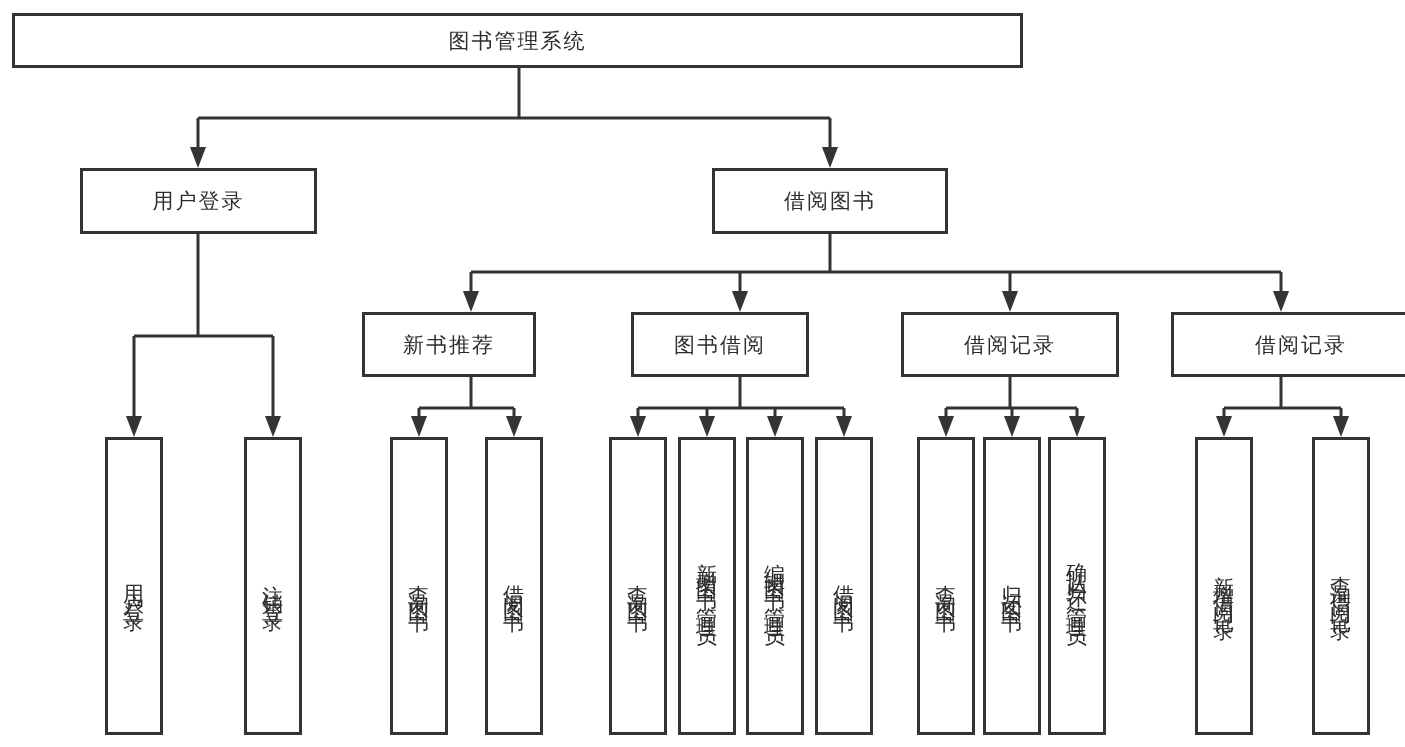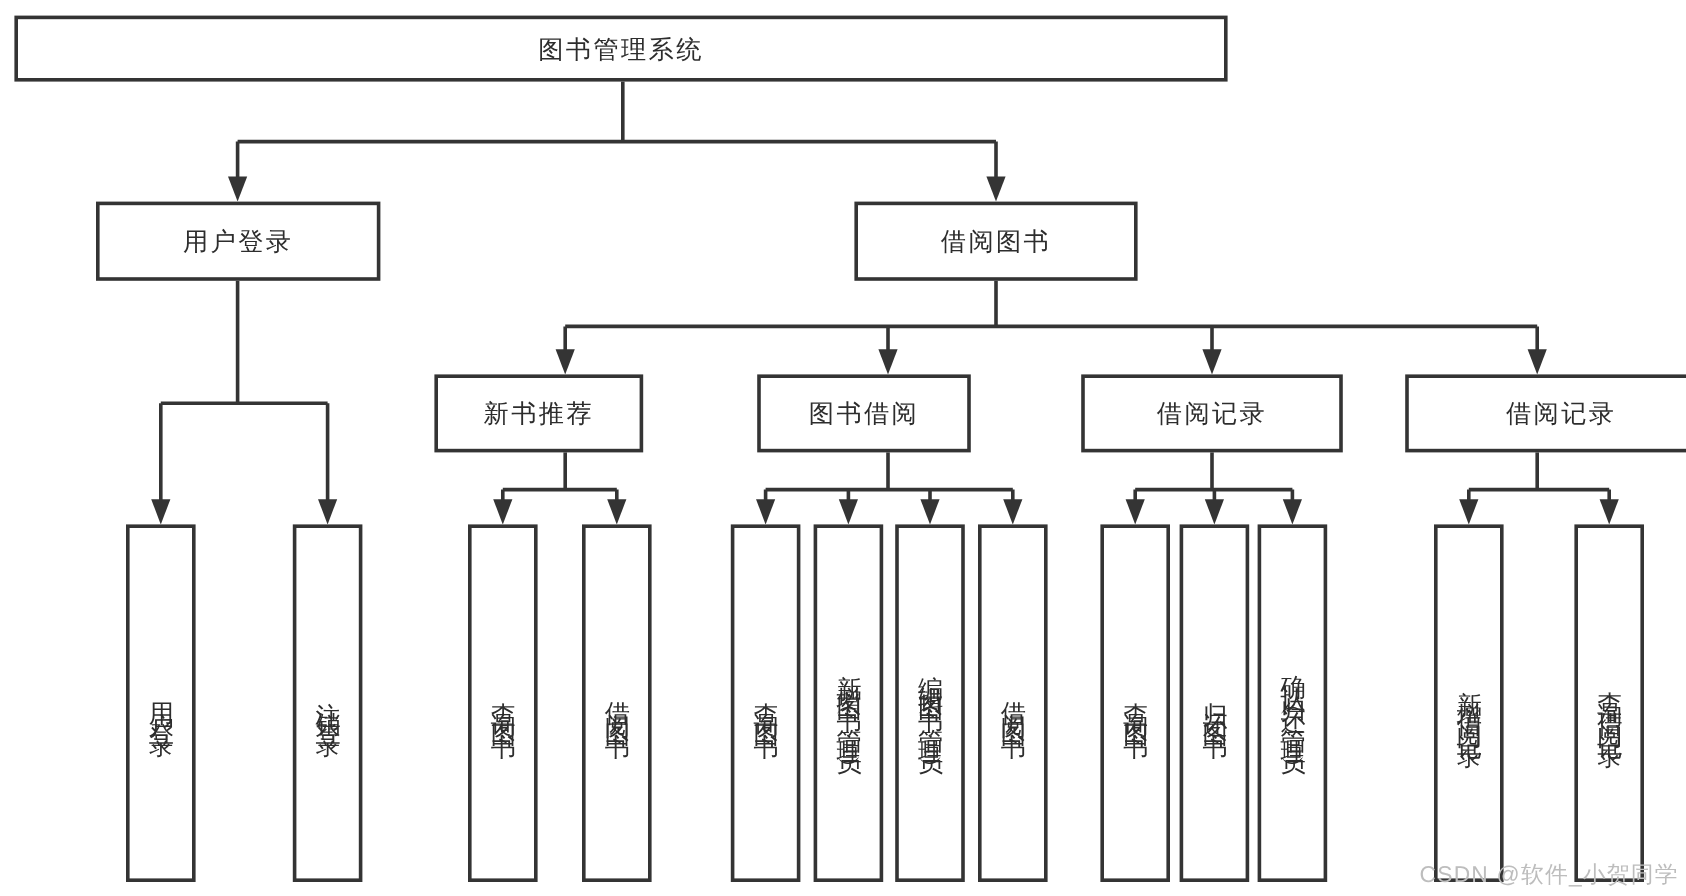--- a/index.html
+++ b/index.html
@@ -194,15 +194,14 @@
     <span>确认归还（管理员）</span>
   </div>
 
   <div id="l-5a" class="vbox">
     <span>新增借阅记录</span>
   </div>
   <div id="l-5b" class="vbox">
     <span>查询借阅记录</span>
   </div>
 
-  <div id="watermark">CSDN @软件_小贺同学</div>
 
 </div>
 
 </body></html>

